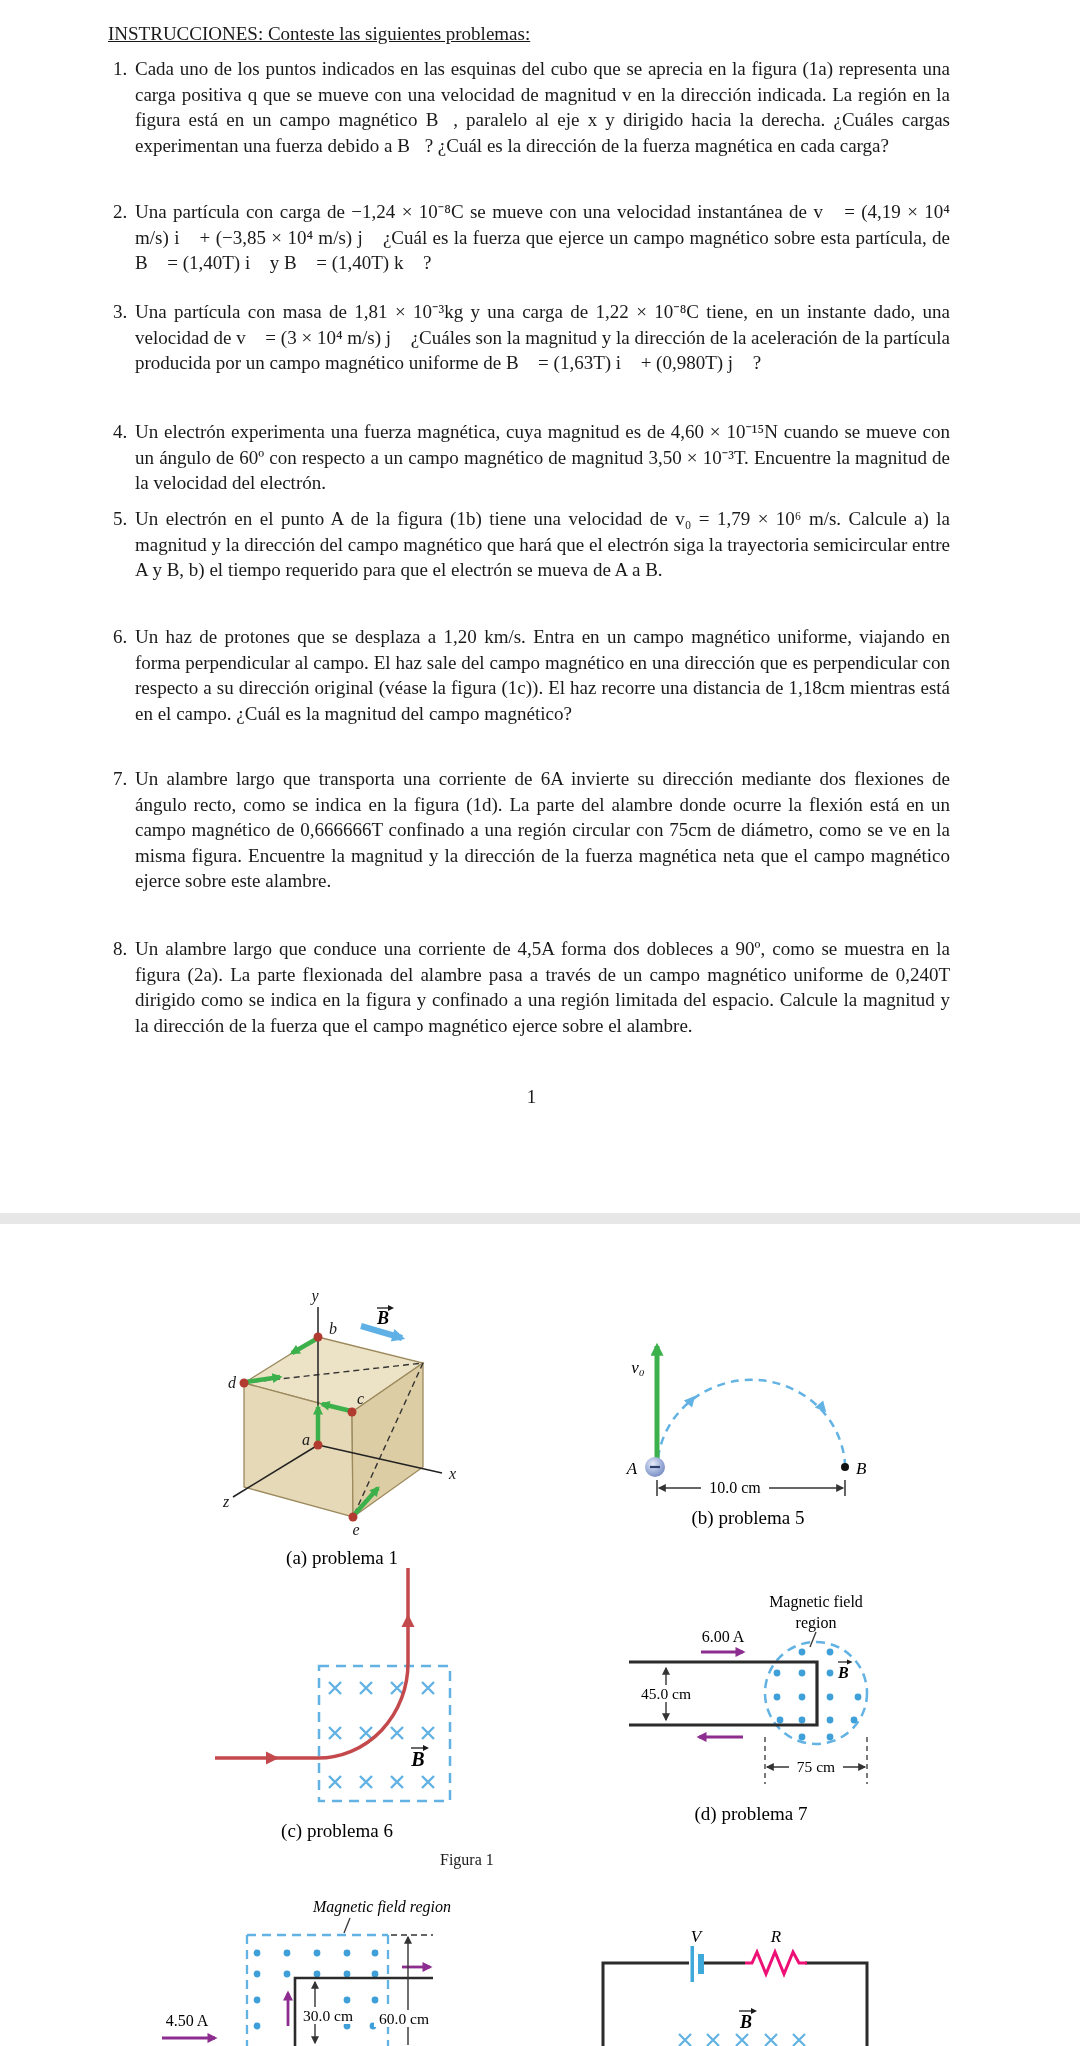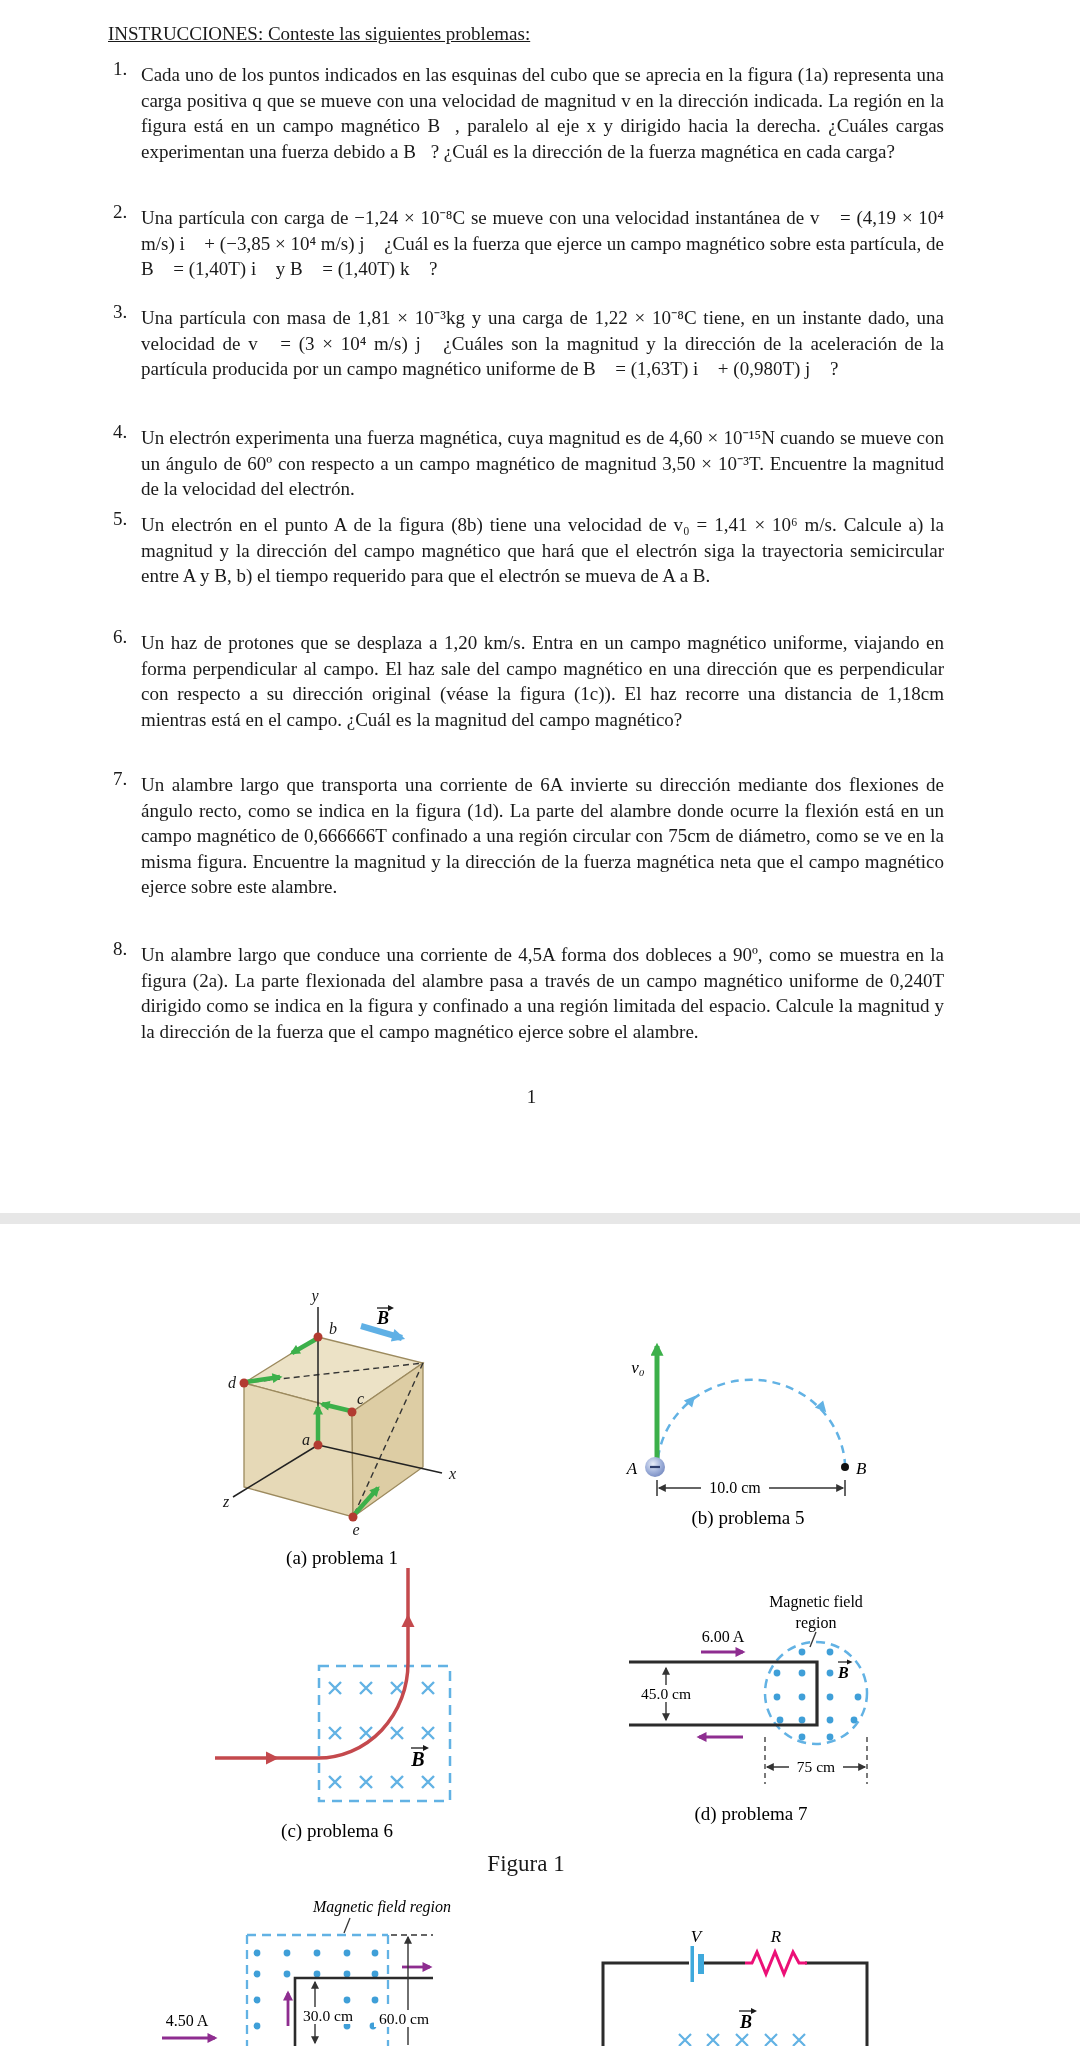--- a/index.html
+++ b/index.html
@@ -1,24 +1,24 @@
 <!DOCTYPE html>
 <html><head>
 <meta charset="utf-8">
 <style>
   html,body{margin:0;padding:0;}
   body{width:1080px;height:2046px;background:#ffffff;overflow:hidden;position:relative;
        font-family:"Liberation Serif", serif;color:#1a1a1a;}
   .intro{position:absolute;left:108px;top:21px;font-size:19px;line-height:25.5px;text-decoration:underline;}
   .problem{position:absolute;left:113px;width:837px;}
   .problem .pnum{position:absolute;left:0;top:0;font-size:19px;line-height:25.5px;}
-  .problem p{margin:6px;padding-left:22px;text-align:justify;font-size:19px;line-height:25.5px;}
+  .problem p{margin:0;padding-left:22px;text-align:justify;font-size:19px;line-height:25.5px;}
   .pageno{position:absolute;left:113px;top:1086px;width:837px;text-align:center;font-size:19px;}
   .page-gap{position:absolute;left:0;top:1213px;width:1080px;height:11px;background:#e7e7e7;}
-  .figura-caption{position:absolute;left:440px;top:1851px;width:172px;text-align:center;font-size:23px;}
+  .figura-caption{position:absolute;left:440px;top:1851px;width:172px;font-size:16px;}
   svg{position:absolute;overflow:hidden;}
   svg text{font-family:"Liberation Serif", serif;}
   .lbl-it{font-style:italic;}
   .lbl-bold{font-style:italic;font-weight:bold;}
 </style>
 </head>
 <body>
 
 <div class="intro">INSTRUCCIONES: Conteste las siguientes problemas:</div>
 
@@ -33,21 +33,21 @@
 <div class="problem" style="top:299px">
   <span class="pnum">3.</span>
   <p>Una partícula con masa de 1,81 × 10⁻³kg y una carga de 1,22 × 10⁻⁸C tiene, en un instante dado, una velocidad de v⃗ = (3 × 10⁴ m/s) j⃗ ¿Cuáles son la magnitud y la dirección de la aceleración de la partícula producida por un campo magnético uniforme de B⃗ = (1,63T) i⃗ + (0,980T) j⃗ ?</p>
 </div>
 <div class="problem" style="top:419px">
   <span class="pnum">4.</span>
   <p>Un electrón experimenta una fuerza magnética, cuya magnitud es de 4,60 × 10⁻¹⁵N cuando se mueve con un ángulo de 60º con respecto a un campo magnético de magnitud 3,50 × 10⁻³T. Encuentre la magnitud de la velocidad del electrón.</p>
 </div>
 <div class="problem" style="top:506px">
   <span class="pnum">5.</span>
-  <p>Un electrón en el punto A de la figura (8b) tiene una velocidad de v₀ = 1,41 × 10⁶ m/s. Calcule a) la magnitud y la dirección del campo magnético que hará que el electrón siga la trayectoria semicircular entre A y B, b) el tiempo requerido para que el electrón se mueva de A a B.</p>
+  <p>Un electrón en el punto A de la figura (1b) tiene una velocidad de v₀ = 1,79 × 10⁶ m/s. Calcule a) la magnitud y la dirección del campo magnético que hará que el electrón siga la trayectoria semicircular entre A y B, b) el tiempo requerido para que el electrón se mueva de A a B.</p>
 </div>
 <div class="problem" style="top:624px">
   <span class="pnum">6.</span>
   <p>Un haz de protones que se desplaza a 1,20 km/s. Entra en un campo magnético uniforme, viajando en forma perpendicular al campo. El haz sale del campo magnético en una dirección que es perpendicular con respecto a su dirección original (véase la figura (1c)). El haz recorre una distancia de 1,18cm mientras está en el campo. ¿Cuál es la magnitud del campo magnético?</p>
 </div>
 <div class="problem" style="top:766px">
   <span class="pnum">7.</span>
   <p>Un alambre largo que transporta una corriente de 6A invierte su dirección mediante dos flexiones de ángulo recto, como se indica en la figura (1d). La parte del alambre donde ocurre la flexión está en un campo magnético de 0,666666T confinado a una región circular con 75cm de diámetro, como se ve en la misma figura. Encuentre la magnitud y la dirección de la fuerza magnética neta que el campo magnético ejerce sobre este alambre.</p>
 </div>
 <div class="problem" style="top:936px">

